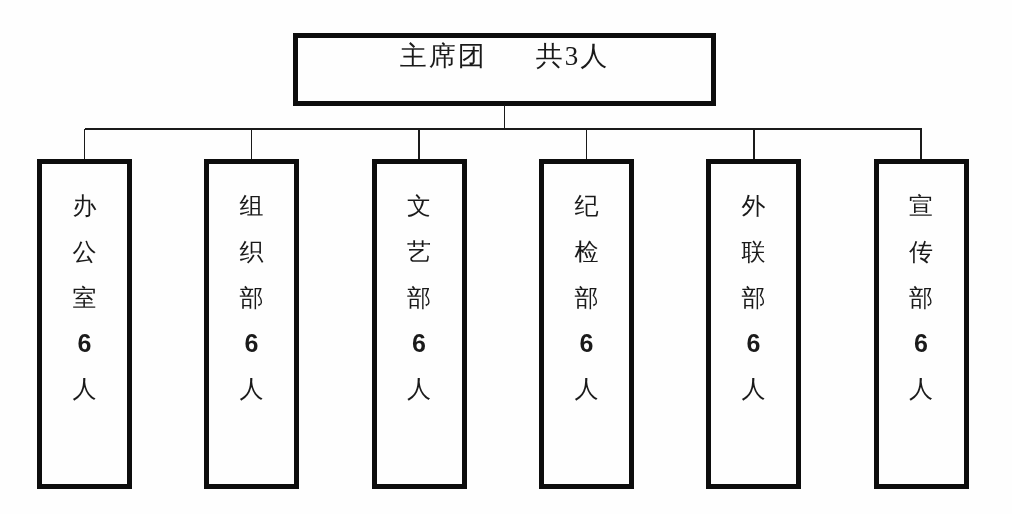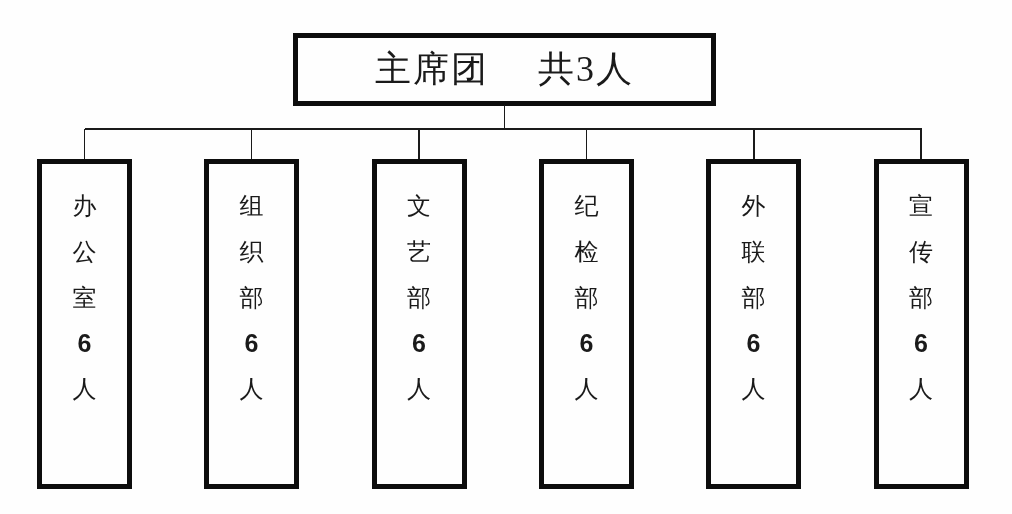--- a/index.html
+++ b/index.html
@@ -14,23 +14,23 @@
   }
 
   
   .root-box {
     position: absolute;
     left: 293px; top: 33px;
     width: 423px; height: 73px;
     border: 5px solid #0d0d0d;
     box-sizing: border-box;
     display: flex;
-    align-items: center;
+    align-items: flex-start;
     justify-content: center;
-    font-size: 36px;
+    font-size: 27px;
     letter-spacing: 2px;
     white-space: nowrap;
     gap: 24px;
   }
   .root-count { margin-left: 25px; }
   .root-box, .dept { background: #fefefe; }
 
   
   .line { position: absolute; background: #1a1a1a; }
   .stem  { left: 503.75px; top: 105px; width: 1.5px; height: 24px; }

